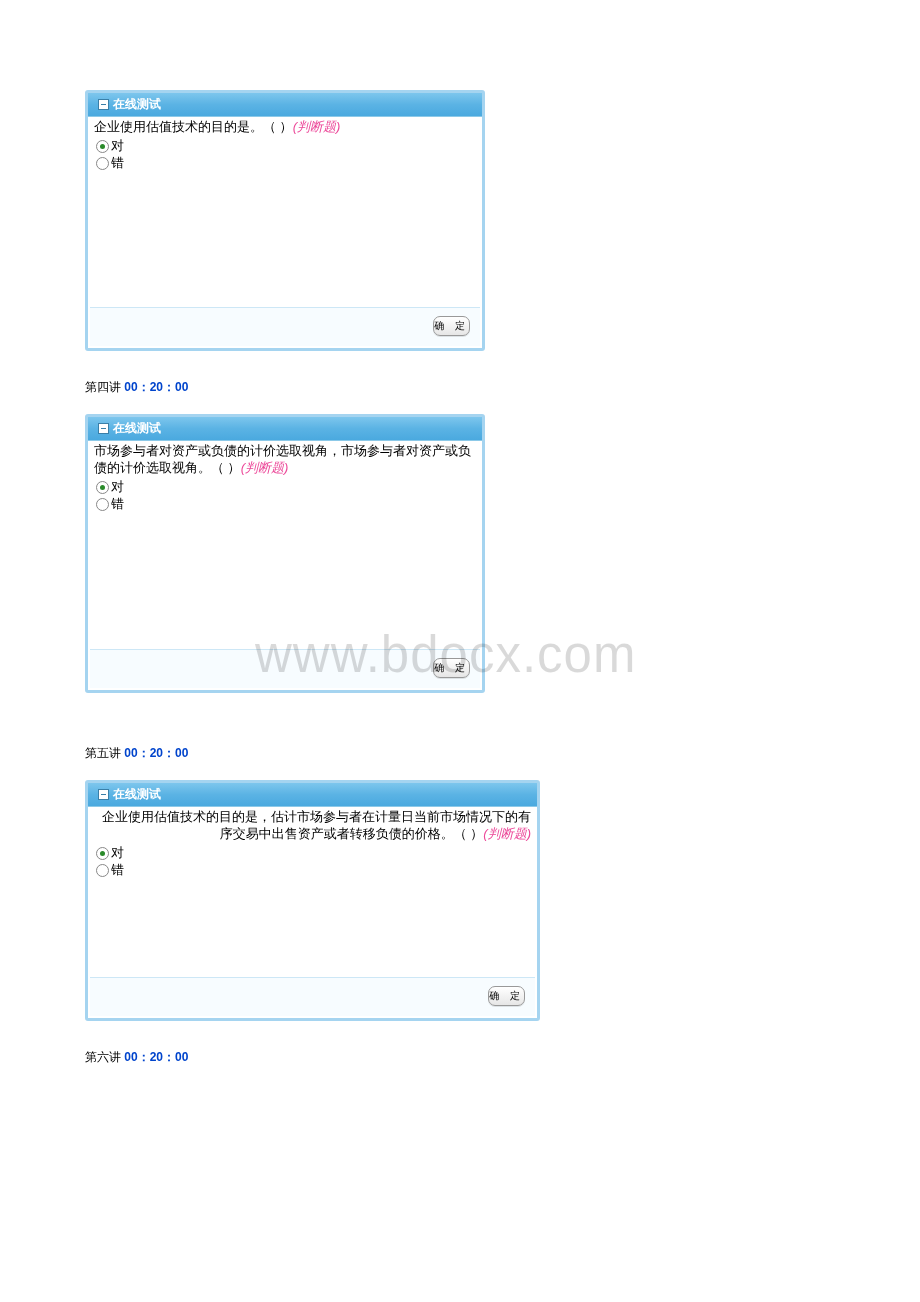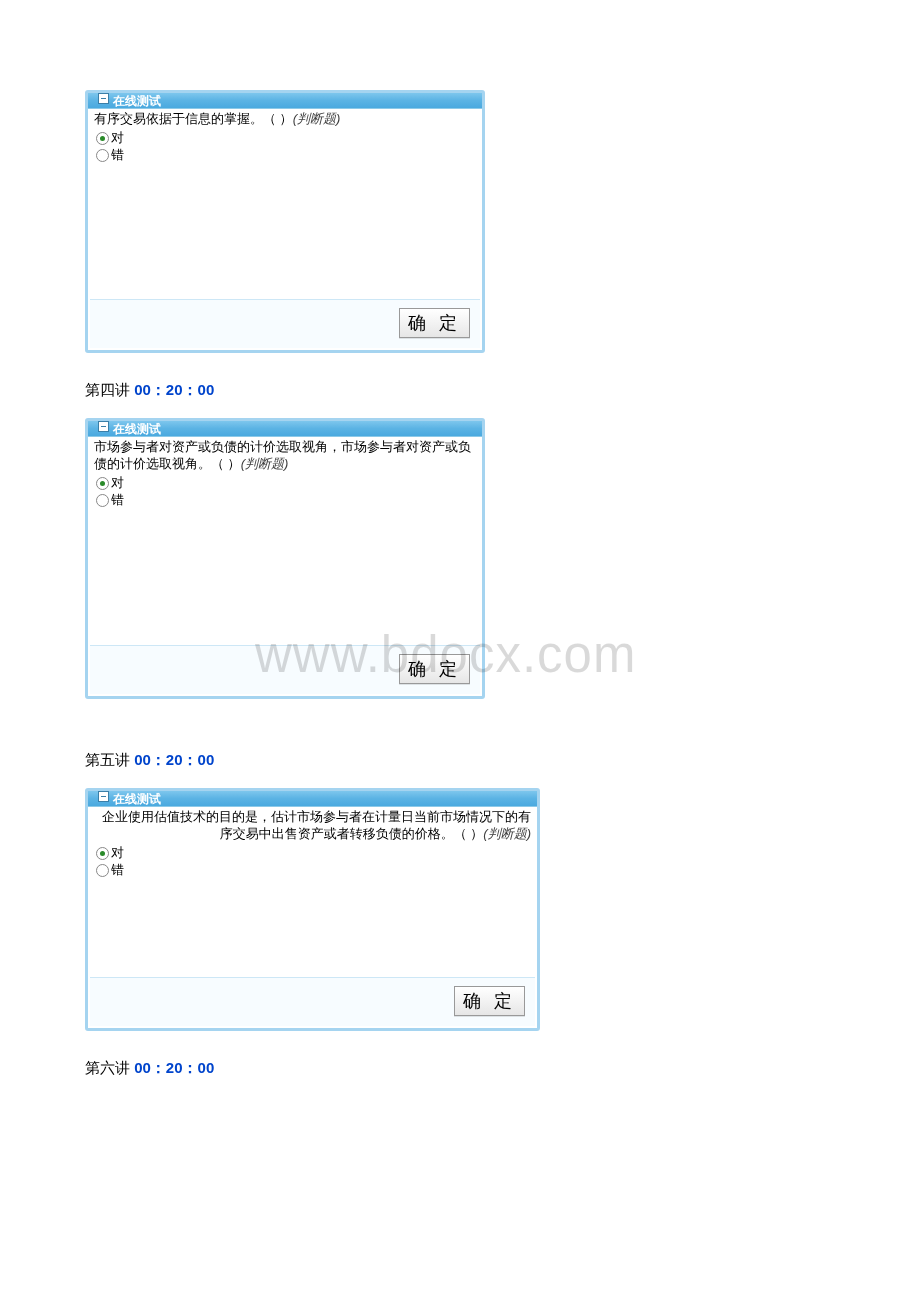--- a/index.html
+++ b/index.html
@@ -17,22 +17,23 @@
     }
     .quiz-panel {
       width: 400px;
       border: 3px solid #a5d4f0;
       border-radius: 3px;
       background: #fff;
       margin-bottom: 28px;
     }
     .panel-header {
       background: linear-gradient(to bottom, #7dc6ed 0%, #5bb3e4 50%, #4aa9df 100%);
-      height: 16px;
+      height: 24px;
       display: flex;
+      align-items: center;
       padding-left: 10px;
       border-bottom: 1px solid #8cc9e8;
     }
     .collapse-icon {
       display: inline-block;
       width: 11px;
       height: 11px;
       background: #fff;
       border: 1px solid #3a7fa8;
       margin-right: 4px;
@@ -60,21 +61,21 @@
       padding: 2px 4px;
       font-size: 13px;
       line-height: 1.3;
       color: #000;
     }
     .question-text {
       margin-bottom: 0;
     }
     .italic-tag {
       font-style: italic;
-      color: #404040;
+      color: #ec4899;
     }
     .options {
       padding-left: 2px;
       margin-top: 2px;
     }
     .option-row {
       display: flex;
       align-items: center;
       margin-bottom: 0;
       line-height: 1.3;
@@ -103,32 +104,32 @@
       color: #000;
     }
     .panel-footer {
       border-top: 1px solid #cde7f6;
       background: #f7fcff;
       padding: 8px 10px 10px 0;
       text-align: right;
     }
     .confirm-btn {
       display: inline-block;
-      padding: 2px 8px;
-      font-size: 18px;
+      padding: 2px 0;
+      font-size: 10px;
       background: linear-gradient(to bottom, #ffffff, #e6e6e6);
       border: 1px solid #999;
-      border-radius: 0;
+      border-radius: 7px;
       letter-spacing: 4px;
       cursor: pointer;
       color: #000;
       box-shadow: 0 1px 0 rgba(0,0,0,0.1);
     }
     .section-heading {
-      font-size: 15px;
+      font-size: 12px;
       color: #000;
       margin: 28px 0 18px 0;
     }
     .section-heading .time {
       color: #0044cc;
       font-weight: bold;
     }
     .q2-body { min-height: 208px; }
     .q3-body { min-height: 170px; text-align: right; }
     .watermark {
@@ -145,21 +146,21 @@
 </head>
 <body>
 
 <div class="quiz-panel">
   <div class="panel-header">
     <span class="collapse-icon"></span>
     <span class="panel-title">在线测试</span>
   </div>
   <div class="panel-body">
     <div class="question-area">
-      <span class="question-text">有序交易依据于信息的掌握。（  ）</span><span class="italic-tag">(判断题)</span>
+      <span class="question-text">企业使用估值技术的目的是。（  ）</span><span class="italic-tag">(判断题)</span>
       <div class="options">
         <div class="option-row">
           <span class="radio selected"></span>
           <span class="option-label">对</span>
         </div>
         <div class="option-row">
           <span class="radio"></span>
           <span class="option-label">错</span>
         </div>
       </div>

